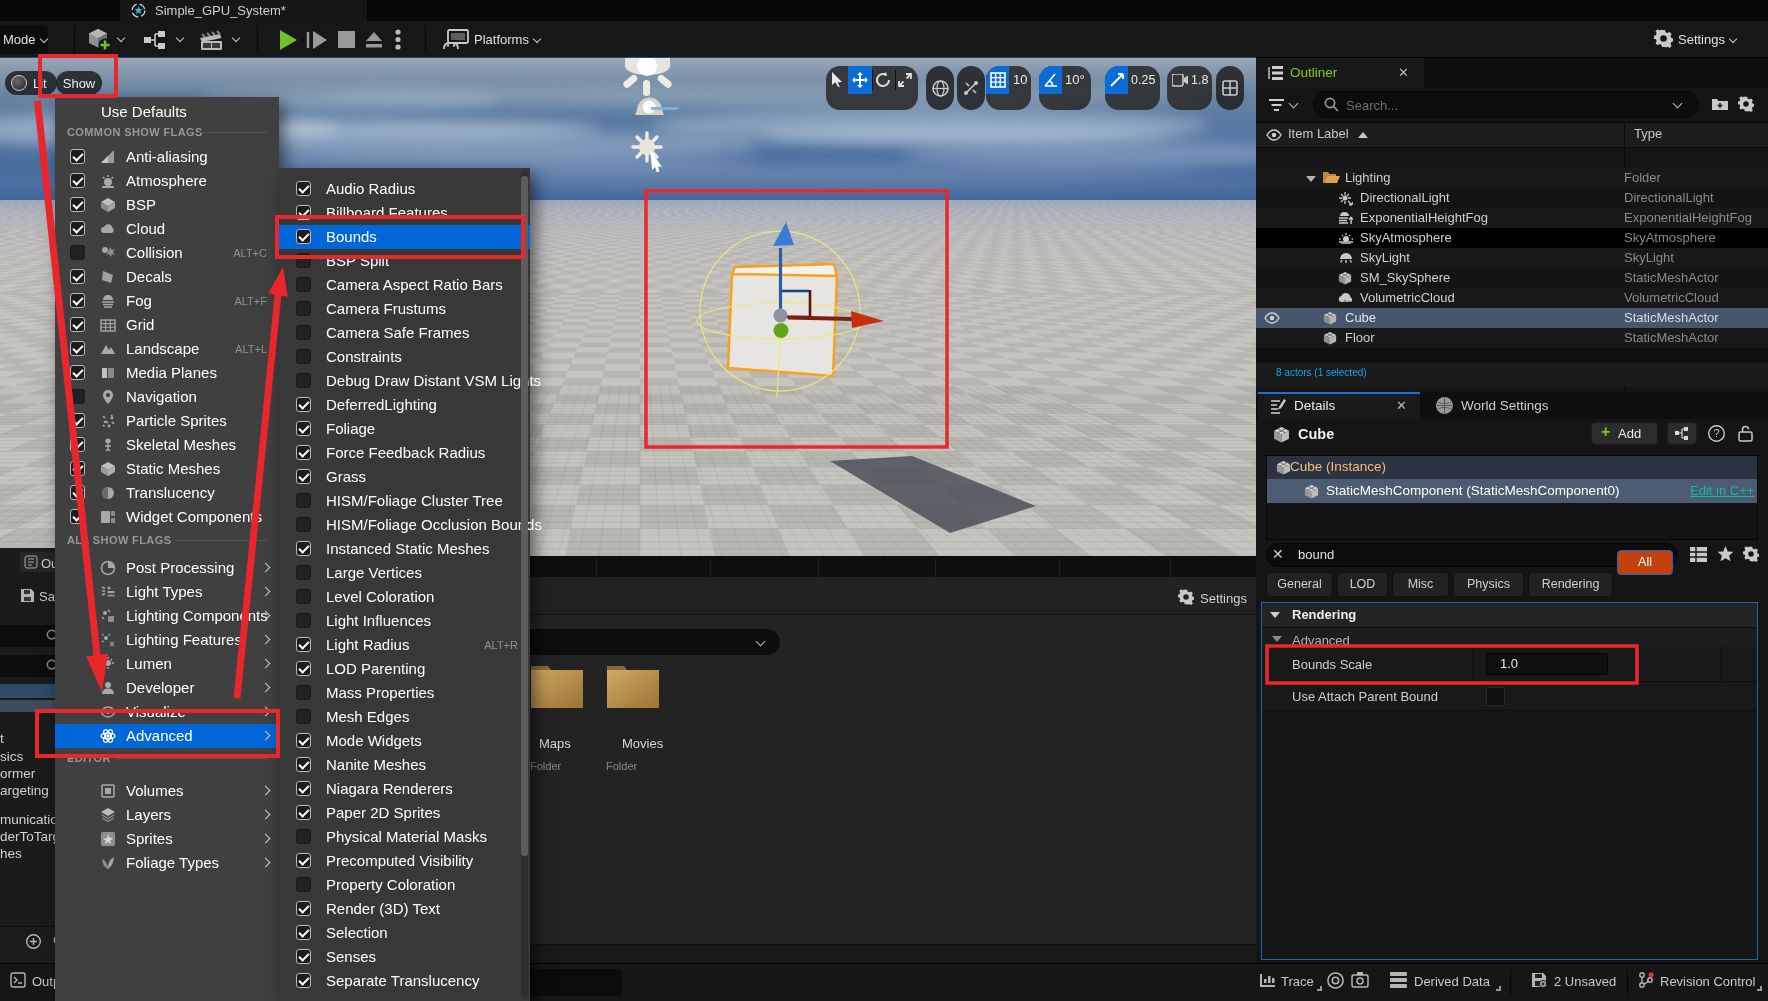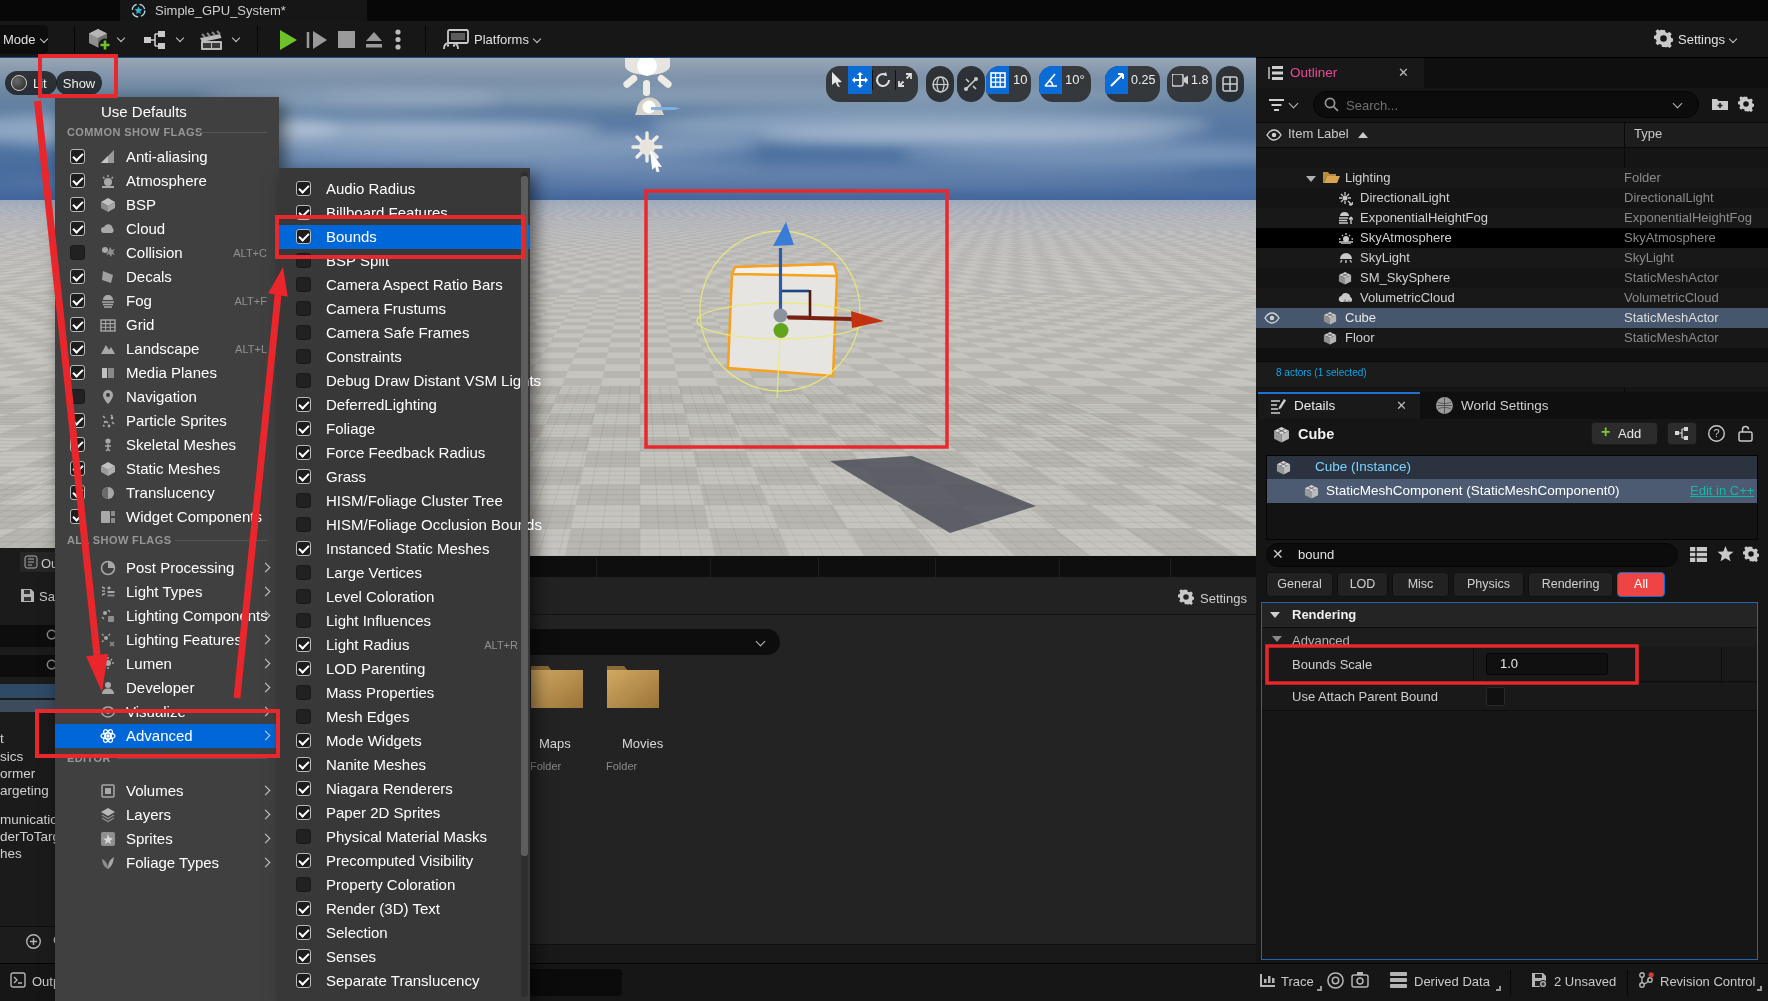--- a/index.html
+++ b/index.html
@@ -18,21 +18,21 @@
 .cloud{position:absolute;border-radius:50%;filter:blur(7px)}
 #floorwrap{position:absolute;left:0;top:0;width:1256px;height:498px;overflow:hidden}
 #floor{position:absolute;left:-1364px;top:142px;width:4008px;height:370px;
 transform-origin:50% 0;transform:perspective(375px) rotateX(87deg);
 background-color:#c2c0bb;
 background-image:conic-gradient(#cac8c3 0 25%,#b8b6b1 0 50%,#cac8c3 0 75%,#b8b6b1 0);
 background-size:6.84px 6.84px}
 #haze{position:absolute;left:0;top:142px;width:1256px;height:130px;
 background:linear-gradient(180deg,rgba(148,162,188,.75) 0,rgba(158,168,190,.5) 12px,rgba(172,176,190,.33) 30px,rgba(182,183,188,.18) 60px,rgba(188,186,184,.08) 95px,rgba(190,188,185,0) 130px)}
 #vpsvg{position:absolute;left:0;top:0}
-.pill{position:absolute;background:rgba(22,22,22,.78);border-radius:14px;color:#ededed;font-size:13px;height:36px;display:flex;align-items:center;justify-content:center}
+.pill{position:absolute;background:rgba(22,22,22,.78);border-radius:14px;color:#ededed;font-size:13px;height:44px;display:flex;align-items:center;justify-content:center}
 #rightpanel{left:1256px;top:58px;width:512px;height:905px;background:#151515;font-size:13px;color:#cfcfcf}
 #cbrowser{left:0;top:556px;width:1256px;height:407px;background:#232323}
 #statusbar{left:0;top:963px;width:1768px;height:38px;background:#161616;border-top:1px solid #040404;color:#c9c9c9;font-size:13px}
 #menu1{left:55px;top:97px;width:224px;height:928px;background:#404040;box-shadow:5px 7px 16px rgba(0,0,0,.55);z-index:20}
 #menu2{left:279px;top:168px;width:251px;height:833px;background:#383838;box-shadow:5px 7px 16px rgba(0,0,0,.55);z-index:21}
 .mrow{position:absolute;left:0;width:100%;height:24px;color:#fff;font-size:15px}
 .mrow .lbl{position:absolute;left:47px;top:3px;white-space:nowrap}
 #menu1 .mrow .lbl{left:71px}
 .mrow .sc{position:absolute;right:12px;top:6px;font-size:11px;color:#909090}
 .msec{position:absolute;left:12px;color:#979797;font-size:11px;font-weight:bold;letter-spacing:.4px;white-space:nowrap}
@@ -495,21 +495,21 @@
   </div>
 <div class="abs" id="rightpanel">
     <div style="position:absolute;left:0;top:0;width:512px;height:30px;background:#0f0f0f"></div>
     <div style="position:absolute;left:0;top:0;width:168px;height:30px;background:#181818"></div>
     <svg style="position:absolute;left:12px;top:7px" width="16" height="16" viewBox="0 0 16 16">
       <path d="M1 2v12" stroke="#cfcfcf" stroke-width="1.4"></path>
       <rect x="4" y="1" width="11" height="3" fill="#cfcfcf"></rect>
       <rect x="4" y="6.5" width="11" height="3" fill="#cfcfcf"></rect>
       <rect x="4" y="12" width="11" height="3" fill="#cfcfcf"></rect>
     </svg>
-    <span style="position:absolute;left:34px;top:7px;color:#ec4899;font-size:13.5px">Outliner</span>
+    <span style="position:absolute;left:34px;top:7px;color:#84cc16;font-size:13.5px">Outliner</span>
     <span style="position:absolute;left:142px;top:7px;color:#bbb;font-size:13px">✕</span>
     <svg style="position:absolute;left:13px;top:41px" width="15" height="13" viewBox="0 0 15 13">
       <path d="M0 1h15M2.5 6h10M5 11h5" stroke="#cfcfcf" stroke-width="1.8"></path>
     </svg>
     <span style="position:absolute;left:34px;top:42px;width:7px;height:7px;border-right:1.7px solid #bbb;border-bottom:1.7px solid #bbb;transform:rotate(45deg)"></span>
     <div style="position:absolute;left:57px;top:33px;width:386px;height:27px;background:#0c0c0c;border:1px solid #050505;border-radius:14px"></div>
     <svg style="position:absolute;left:68px;top:39px" width="15" height="15" viewBox="0 0 15 15">
       <circle cx="6" cy="6" r="4.6" fill="none" stroke="#9a9a9a" stroke-width="1.7"></circle>
       <path d="M9.5 9.5 14 14" stroke="#9a9a9a" stroke-width="1.7"></path>
     </svg>
@@ -661,21 +661,21 @@
       <path d="M4.5 7V4.5a3 3 0 0 1 6 0" fill="none" stroke="#c9c9c9" stroke-width="1.5"></path>
     </svg>
     <div style="position:absolute;left:10px;top:397px;width:492px;height:85px;background:#131313;border:1px solid #050505"></div>
     <div style="position:absolute;left:11px;top:398px;width:490px;height:23px;background:#2b3340"></div>
     <svg style="position:absolute;left:20px;top:402px" width="15" height="15" viewBox="0 0 16 16">
       <path d="M8 1 15 4.5 8 8 1 4.5Z" fill="#d8d8d8"></path>
       <path d="M1 4.5V12l7 3.5V8Z" fill="#9a9a9a"></path>
       <path d="M15 4.5V12L8 15.5V8Z" fill="#bcbcbc"></path>
       <path d="M4.5 2.8 11.5 6.3M11.5 2.8 4.5 6.3" stroke="#555" stroke-width=".8"></path>
     </svg>
-    <span style="position:absolute;left:59px;top:401px;color:#7dd3fc;font-size:13.5px">Cube (Instance)</span>
+    <span style="position:absolute;left:34px;top:401px;color:#fdba74;font-size:13.5px">Cube (Instance)</span>
     <div style="position:absolute;left:11px;top:421px;width:490px;height:24px;background:#4c5b71"></div>
     <svg style="position:absolute;left:48px;top:426px" width="15" height="15" viewBox="0 0 16 16">
       <path d="M8 1 15 4.5 8 8 1 4.5Z" fill="#d8d8d8"></path>
       <path d="M1 4.5V12l7 3.5V8Z" fill="#9a9a9a"></path>
       <path d="M15 4.5V12L8 15.5V8Z" fill="#bcbcbc"></path>
       <path d="M4.5 2.8 11.5 6.3M11.5 2.8 4.5 6.3" stroke="#555" stroke-width=".8"></path>
     </svg>
     <span style="position:absolute;left:70px;top:425px;color:#fff;font-size:13.5px">StaticMeshComponent (StaticMeshComponent0)</span>
     <span style="position:absolute;left:434px;top:425px;color:#14b8a6;font-size:13px;text-decoration:underline">Edit in C++</span>
     <div style="position:absolute;left:10px;top:485px;width:412px;height:24px;background:#0c0c0c;border-radius:12px;border:1px solid #060606"></div>
@@ -689,21 +689,21 @@
       <path d="M8.5 0l2.2 5.4 5.8.4-4.4 3.8 1.4 5.7-5-3.1-5 3.1L4.9 9.6.5 5.8l5.8-.4Z" fill="#c9c9c9"></path>
     </svg>
     <svg style="position:absolute;left:487px;top:488px" width="16" height="16" viewBox="0 0 19 19">
       <path fill="#c9c9c9" fill-rule="evenodd" d="M9.5 6.2A3.3 3.3 0 1 0 9.5 12.8 3.3 3.3 0 1 0 9.5 6.2ZM8 1h3l.5 2.2 2 .8L15.6 3 17.7 5.1 16.5 7l.8 2 2.2.5v3l-2.2.5-.8 2 1.2 1.9-2.1 2.1-1.9-1.2-2 .8L11 18H8l-.5-2.2-2-.8-1.9 1.2-2.1-2.1 1.2-1.9-.8-2L-.3 9.7v-3l2.2-.5.8-2L1.5 2.3 3.6.2 5.5 1.4l2-.8Z"></path>
     </svg>
     <div class="fbtn" style="left:10px;top:514px;width:67px;line-height:23px">General</div>
     <div class="fbtn" style="left:81px;top:514px;width:51px;line-height:23px">LOD</div>
     <div class="fbtn" style="left:136px;top:514px;width:57px;line-height:23px">Misc</div>
     <div class="fbtn" style="left:197px;top:514px;width:71px;line-height:23px">Physics</div>
     <div class="fbtn" style="left:272px;top:514px;width:85px;line-height:23px">Rendering</div>
-    <div class="fbtn" style="left:361px;top:514px;width:48px;background:#ef4444;border-color:#0c6cd6;color:#fff;line-height:23px">All</div>
+    <div class="fbtn" style="left:361px;top:492px;width:56px;background:#c2410c;border-color:#0c6cd6;color:#fff;line-height:23px">All</div>
     <div style="position:absolute;left:5px;top:544px;width:497px;height:358px;background:#161616;border:1px solid #2465b2"></div>
     <div style="position:absolute;left:6px;top:545px;width:495px;height:25px;background:#242424;border-bottom:1px solid #0c0c0c"></div>
     <span style="position:absolute;left:14px;top:554px;width:0;height:0;border-left:5px solid transparent;border-right:5px solid transparent;border-top:6px solid #cfcfcf"></span>
     <span style="position:absolute;left:36px;top:549px;color:#efefef;font-weight:bold;font-size:13px">Rendering</span>
     <div style="position:absolute;left:6px;top:570px;width:495px;height:24px;background:#1d1d1d;border-bottom:1px solid #0c0c0c"></div>
     <span style="position:absolute;left:16px;top:578px;width:0;height:0;border-left:5px solid transparent;border-right:5px solid transparent;border-top:6px solid #8a8a8a"></span>
     <span style="position:absolute;left:36px;top:575px;color:#b5b5b5;font-size:13px">Advanced</span>
     <div style="position:absolute;left:6px;top:589px;width:495px;height:35px;background:#191919;border-bottom:1px solid #0d0d0d"></div>
     <div style="position:absolute;left:217px;top:589px;width:1px;height:63px;background:#0d0d0d"></div>
     <div style="position:absolute;left:465px;top:589px;width:1px;height:63px;background:#0d0d0d"></div>

